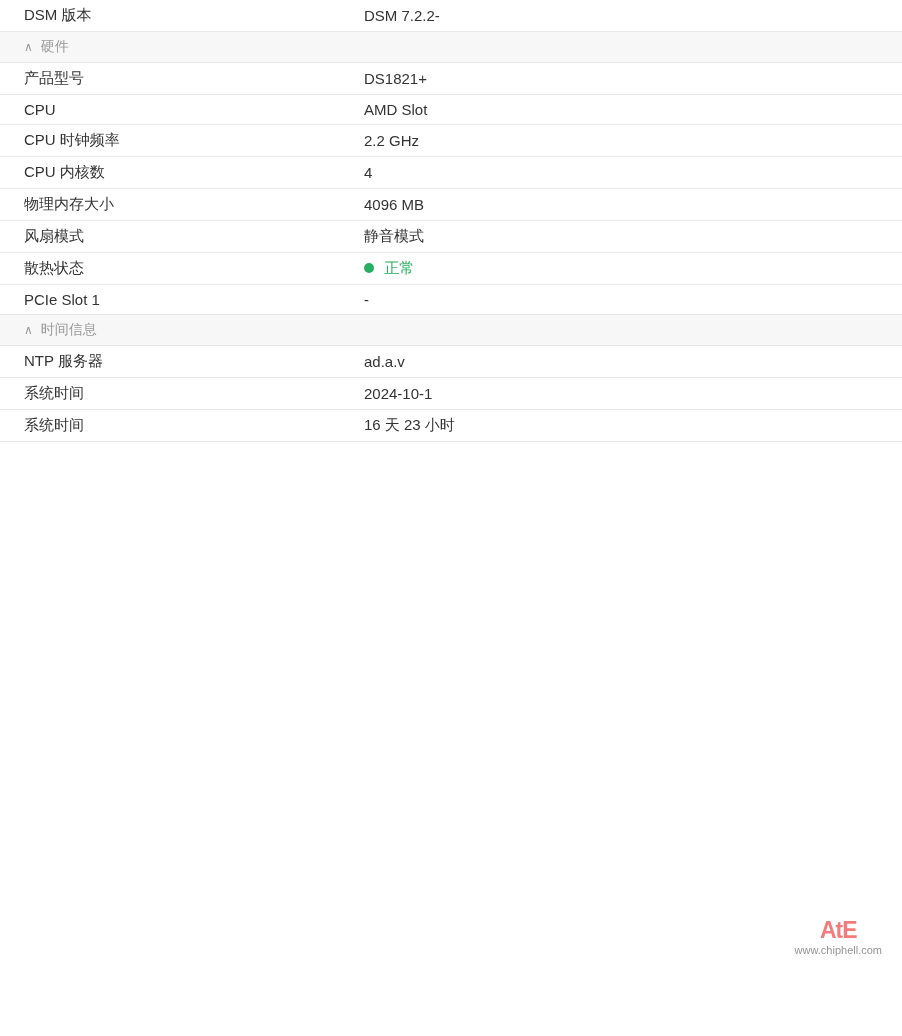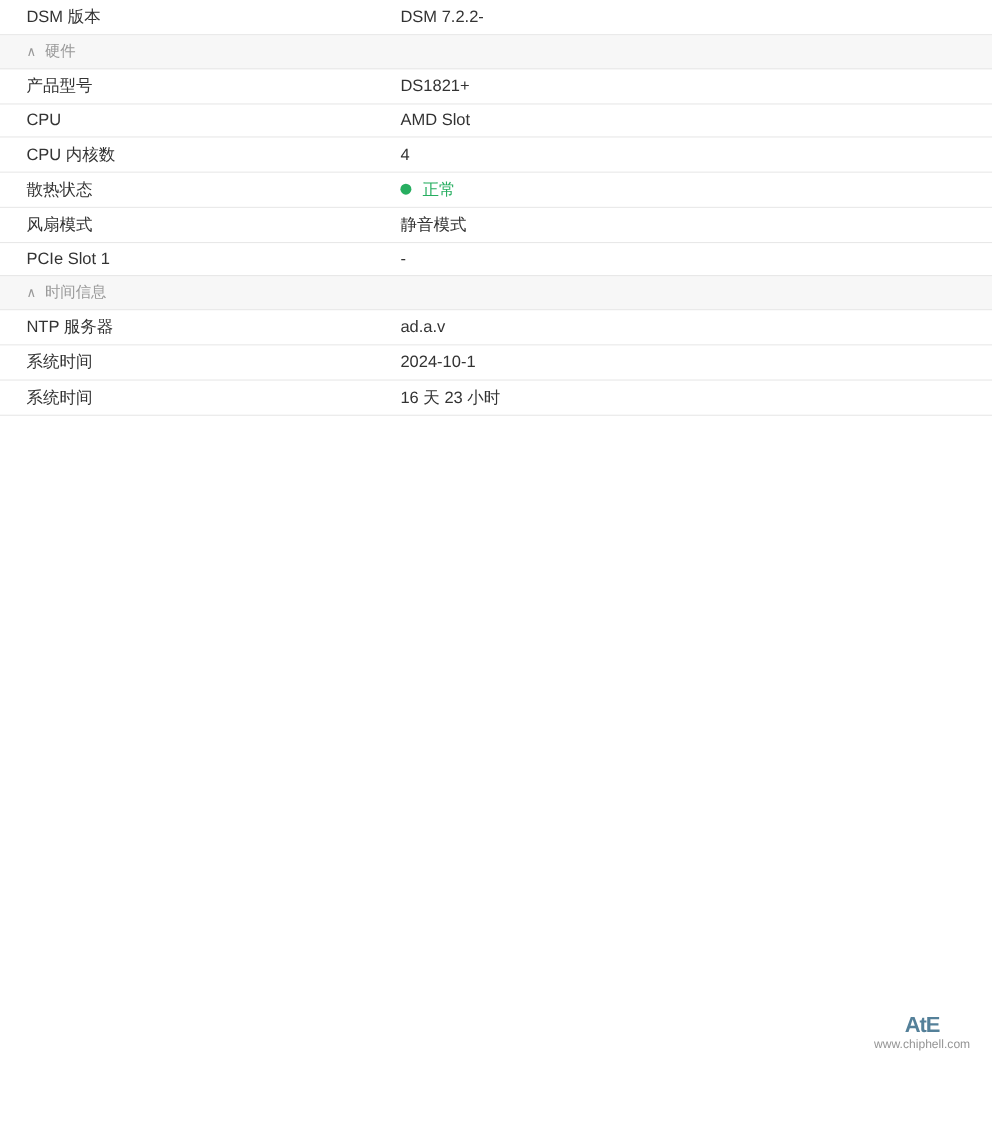--- a/index.html
+++ b/index.html
@@ -84,23 +84,23 @@
       position: fixed;
       bottom: 80px;
       right: 20px;
       opacity: 0.7;
       font-size: 11px;
       color: #666;
       text-align: center;
     }
 
     .watermark-logo {
-      font-size: 20px;
+      font-size: 23px;
       font-weight: bold;
-      color: #0c4a6e;
+      color: #ef4444;
       letter-spacing: -1px;
     }
   </style>
 </head>
 <body>
 
 <table class="info-table">
   <tbody id="table-body">
   <tr>
         <td class="label">DSM 版本</td>
@@ -116,33 +116,41 @@
       </tr>
       <tr>
         <td class="label">产品型号</td>
         <td class="value">DS1821+</td>
       </tr>
       <tr>
         <td class="label">CPU</td>
         <td class="value">AMD Slot</td>
       </tr>
       <tr>
+        <td class="label">CPU 时钟频率</td>
+        <td class="value">2.2 GHz</td>
+      </tr>
+      <tr>
         <td class="label">CPU 内核数</td>
         <td class="value">4</td>
+      </tr>
+      <tr>
+        <td class="label">物理内存大小</td>
+        <td class="value">4096 MB</td>
+      </tr>
+      <tr>
+        <td class="label">风扇模式</td>
+        <td class="value">静音模式</td>
       </tr>
       <tr>
         <td class="label">散热状态</td>
         <td class="value">
           <span class="status-dot"></span>
           <span class="status-normal">正常</span>
         </td>
-      </tr>
-      <tr>
-        <td class="label">风扇模式</td>
-        <td class="value">静音模式</td>
       </tr>
       <tr>
         <td class="label">PCIe Slot 1</td>
         <td class="value">-</td>
       </tr>
       <tr class="section-header">
         <td colspan="2">
         <div class="section-header-cell">
           <span class="chevron-icon">∧</span>
           <span>时间信息</span>

